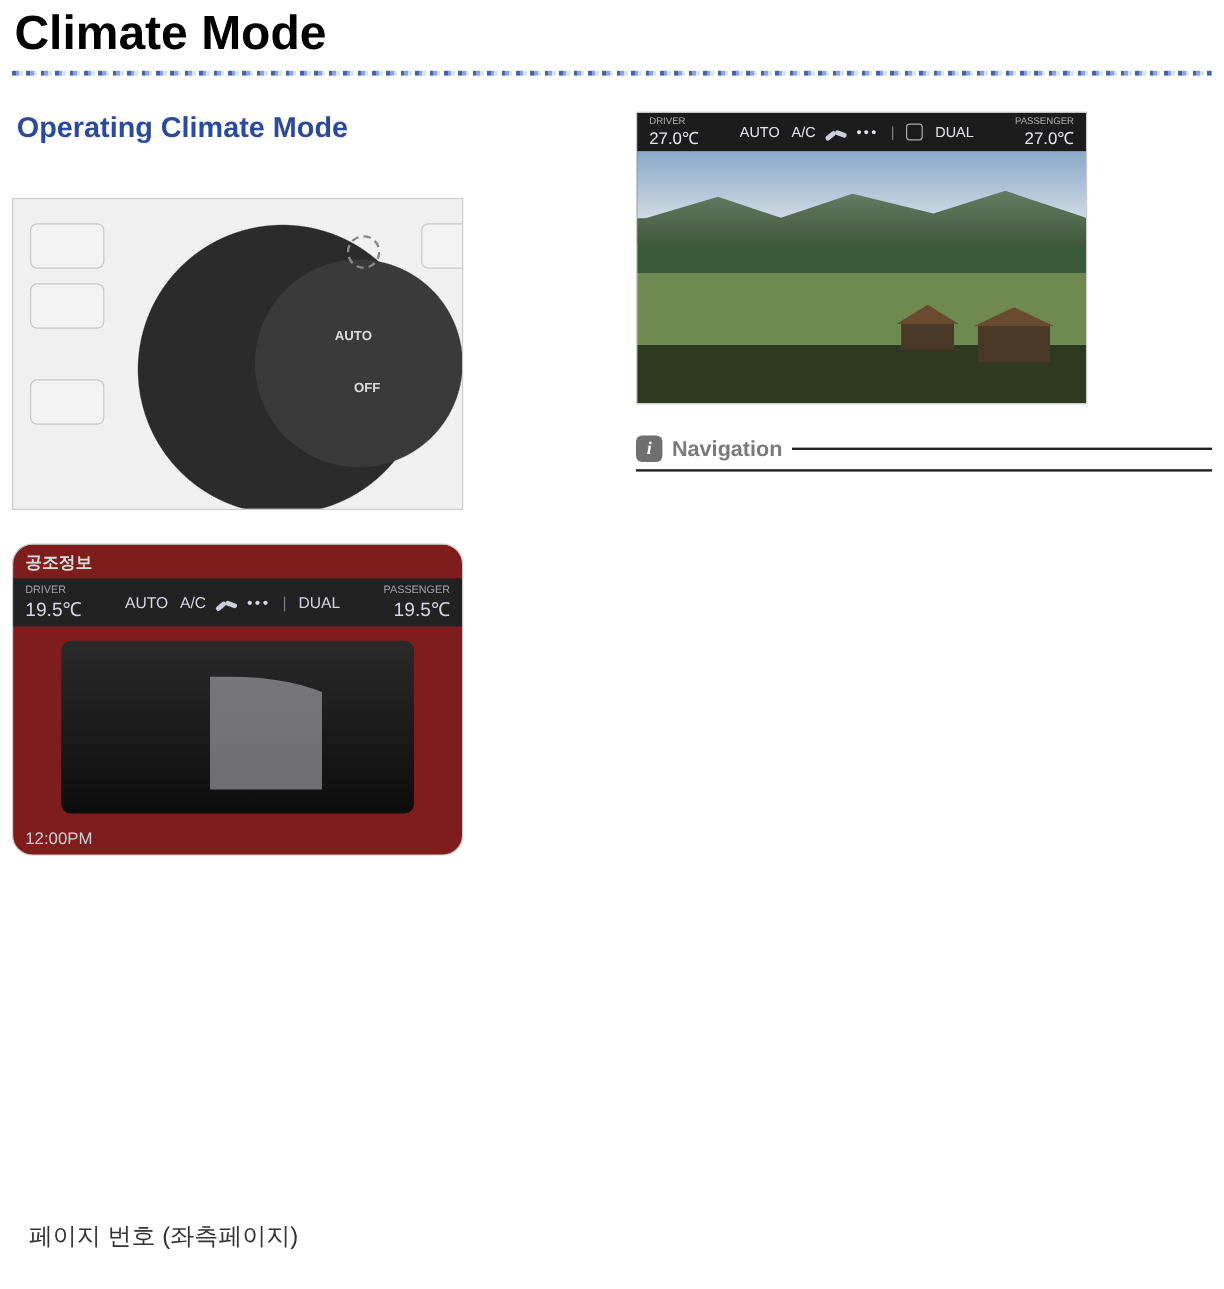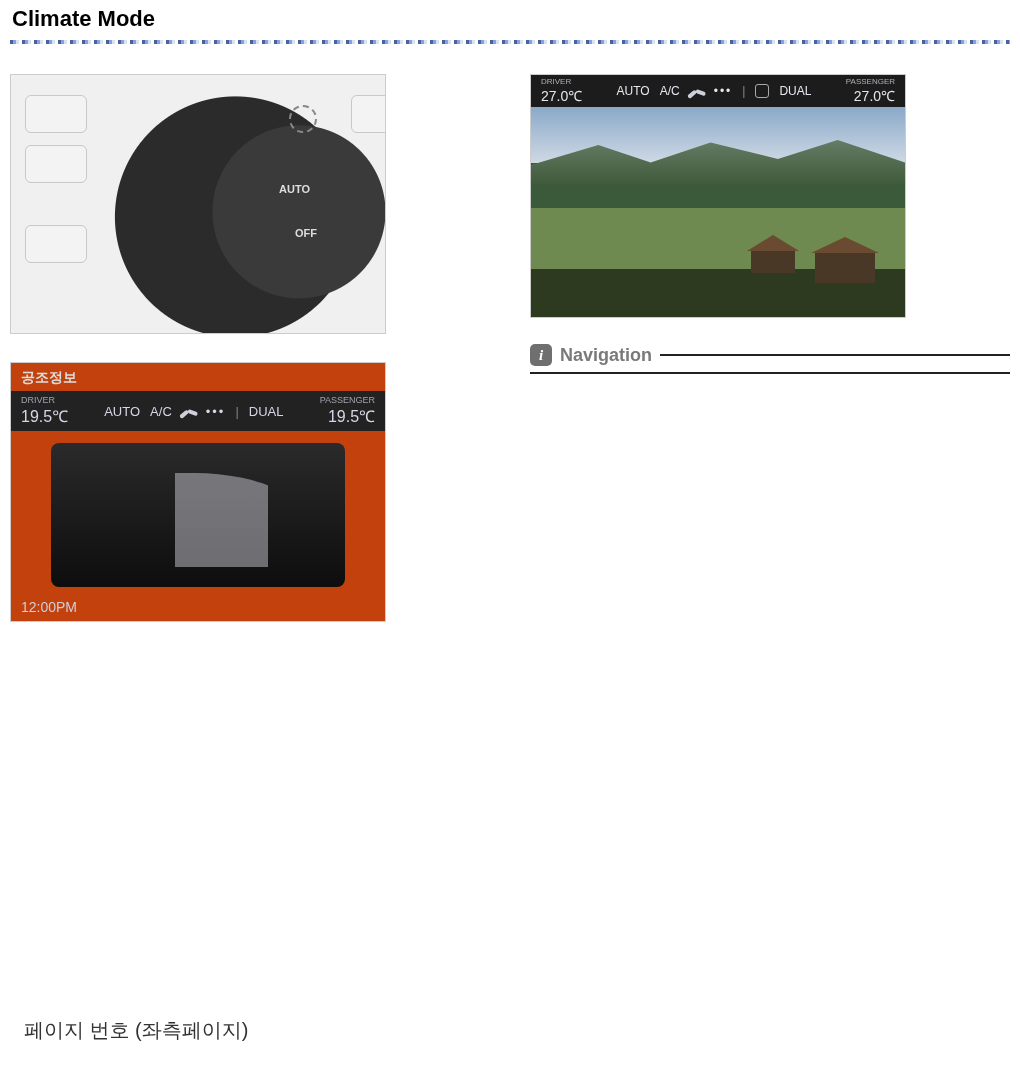--- a/index.html
+++ b/index.html
@@ -1,18 +1,18 @@
 <!DOCTYPE html>
 <html><head>
 <meta charset="utf-8">
 <style>
   * { box-sizing: border-box; margin: 0; padding: 0; }
   html, body { width: 1020px; height: 1074px; font-family: Arial, Helvetica, sans-serif; background: #fff; color: #000; }
   .page { position: relative; width: 1020px; height: 1074px; padding: 0 10px; }
-  .page-title { font-size: 22px; font-weight: bold; color: #000; margin: 6px 0 8px 2px; }
+  .page-title { font-size: 40px; font-weight: bold; color: #000; margin: 6px 0 8px 2px; }
   .title-rule { width: 1000px; height: 4px; margin: 0 auto 30px auto;
     background: repeating-linear-gradient(90deg, #1a3a8a 0 3px, #6a8ad6 3px 6px, #cfd9f2 6px 9px, #ffffff 9px 12px);
     opacity: 0.8;
   }
   .cols { display: flex; gap: 40px; }
   .col { flex: 1; }
   .section-title { font-size: 24px; font-weight: bold; color: #2a4a9a; margin: 0 0 44px 4px; }
   .body-text { font-size: 19px; line-height: 1.3; color: #000; margin: 0 0 28px 0; }
 
   
@@ -26,21 +26,21 @@
   .panel-label.auto { left:268px; top:108px; }
   .panel-label.off  { left:284px; top:152px; }
   .panel-btn { position:absolute; width:62px; height:38px; background:#f3f3f3; border:1px solid #c8c8c8; border-radius:6px; }
   .panel-btn.ac   { left:14px;  top:20px; }
   .panel-btn.mode { left:14px;  top:70px; }
   .panel-btn.temp { left:14px;  top:150px; }
   .panel-btn.climate { left:340px; top:20px; width:92px; }
   .panel-btn.mode2 { left:388px; top:70px; }
 
   
-  .carscreen-img { height: 260px; background: #c2410c; }
+  .carscreen-img { height: 260px; background: #7f1d1d; border-radius: 17px; }
   .carscreen-title { position:absolute; left:10px; top:6px; font-size:14px; color:#ddd; font-weight:bold; }
   .carscreen-bar { position:absolute; left:0; top:28px; right:0; height:40px; background:#222; display:flex; align-items:center; justify-content:space-between; padding:0 10px; color:#d6d6e6; font-size:13px; }
   .carscreen-bar .mid { display:flex; gap:10px; align-items:center; }
   .carscreen-car { position:absolute; left:40px; right:40px; top:80px; bottom:34px; background: linear-gradient(180deg, #2a2a2a, #0d0d0d); border-radius:8px; }
   .carscreen-car::after { content:""; position:absolute; left:30px; right:30px; top:30px; bottom:20px; background: linear-gradient(90deg, transparent 0 40%, rgba(200,200,210,0.5) 40% 80%, transparent 80%); border-radius:40px 120px 20px 40px / 40px 60px 20px 40px; }
   .carscreen-time { position:absolute; left:10px; bottom:6px; color:#cfcfd8; font-size:14px; }
 
   
   .navscreen-img { height: 244px; background: linear-gradient(180deg, #3b5a3a 0 55%, #6e8a50 55% 80%, #2e3a1f 80%); position:relative; }
   .navscreen-bar { position:absolute; left:0; top:0; right:0; height:32px; background:#1c1c1c; display:flex; align-items:center; justify-content:space-between; padding:0 10px; color:#e6e6ee; font-size:12px; }
@@ -71,20 +71,21 @@
 </head>
 <body>
 
 <div class="page">
   <h1 class="page-title">Climate Mode</h1>
   <div class="title-rule"></div>
 
   <div class="cols">
 
     <div class="col">
+      <h2 class="section-title">Operating Climate Mode</h2>
 
       <div class="img-box panel-img">
         <div class="panel-btn ac"></div>
         <div class="panel-btn mode"></div>
         <div class="panel-btn temp"></div>
         <div class="panel-btn climate"></div>
         <div class="panel-btn mode2"></div>
         <div class="panel-bezel"></div>
         <div class="panel-dot"></div>
         <span class="panel-label auto">AUTO</span>

